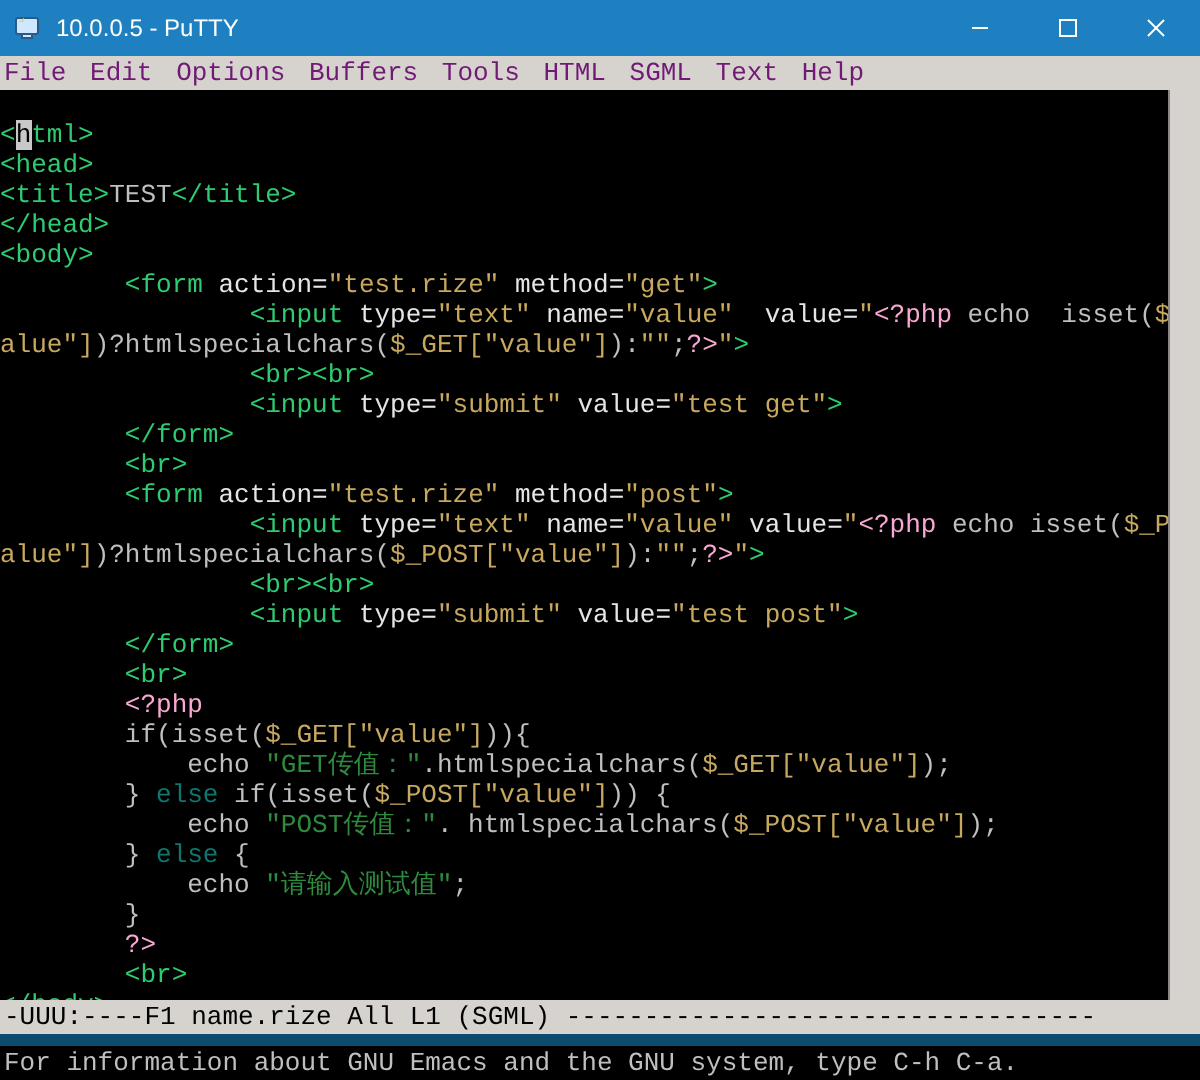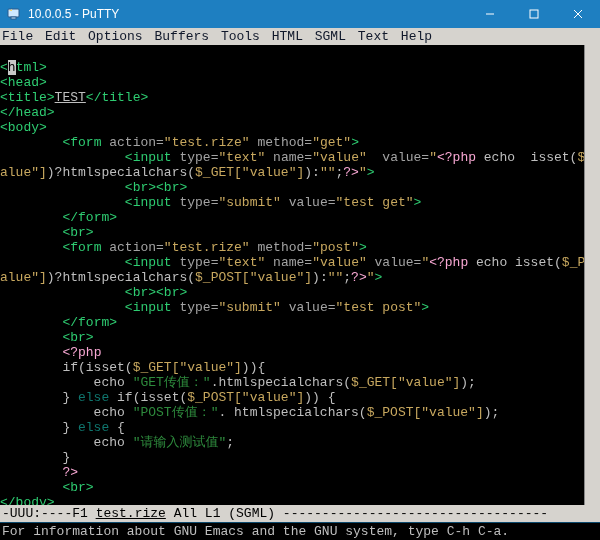--- a/index.html
+++ b/index.html
@@ -5,38 +5,38 @@
 html,body{margin:0;padding:0}
 body{background:#f0f0f0;font-family:"Consolas","Courier New",monospace;font-size:12px}
 .window{width:600px;height:540px;background:#000;box-shadow:0 0 8px rgba(0,0,0,.4);display:flex;flex-direction:column}
 .titlebar{height:28px;background:#1e7fc1;display:flex;align-items:center;color:#fff;font-family:"Segoe UI",sans-serif;font-size:12px}
 .titlebar .icon{width:16px;height:16px;margin:0 6px;display:inline-block}
 .titlebar .icon svg{width:16px;height:16px}
 .titlebar .title{flex:1;white-space:nowrap;overflow:hidden}
 .winbtns{display:flex;height:100%}
 .winbtn{width:44px;height:100%;display:flex;align-items:center;justify-content:center;color:#fff;font-family:"Segoe UI",sans-serif}
 .winbtn svg{width:10px;height:10px}
-.menubar{background:#d6d3ce;color:#0f172a;font-size:13px;padding:1px 2px;white-space:nowrap}
+.menubar{background:#d6d3ce;color:#701a75;font-size:13px;padding:1px 2px;white-space:nowrap}
 .menubar span{margin-right:4px}
 .editor{flex:1;background:#000;color:#bfbfbf;overflow:hidden;position:relative}
 .gutter-r{position:absolute;right:0;top:0;bottom:0;width:15px;background:#d6d3ce;border-left:1px solid #888}
 .codewrap{padding:0 16px 0 0;line-height:15px;font-size:13px;white-space:pre}
 .statusbar{background:#d6d3ce;color:#000;font-size:13px;padding:1px 2px;white-space:nowrap}
-.echoline{background:#000;color:#bfbfbf;font-size:13px;padding:1px 2px;white-space:nowrap;border-top:1px solid #0c4a6e}
+.echoline{background:#000;color:#bfbfbf;font-size:13px;padding:1px 2px;white-space:nowrap;border-top:6px solid #0c4a6e}
 
 .tag{color:#2ecc71}
-.attr{color:#a3a3a3}
+.attr{color:#e5e5e5}
 .str{color:#c8a85f}
 .php{color:#f9a8d4}
 .kw{color:#0f766e}
 .txt{color:#bfbfbf}
 .var{color:#c8a85f}
 .zh{color:#2e8b3d}
 .hl-bg{background:#c8c8c8;color:#000}
-span.u{text-decoration:underline}
+span.u{}
 </style>
 </head>
 <body>
 
 <div class="window">
 
   <div class="titlebar">
     <span class="icon">
       <svg viewBox="0 0 16 16" fill="none">
         <rect x="2" y="3" width="11" height="8" rx="1" fill="#cfe8ff" stroke="#2a5a8a"></rect>
@@ -106,17 +106,17 @@
 <span class="txt">            echo </span><span class="zh">"请输入测试值"</span><span class="txt">;</span>
 <span class="txt">        }</span>
 <span>        </span><span class="php">?&gt;</span>
 <span>        </span><span class="tag">&lt;br&gt;</span>
 <span class="tag">&lt;/body&gt;</span>
 
     </div>
     <div class="gutter-r"></div>
   </div>
 
-  <div class="statusbar"><span>-UUU:----F1  </span><span class="u">test.rize</span><span>      All L1     (SGML) ----------------------------------</span></div>
+  <div class="statusbar"><span>-UUU:----F1  </span><span class="u">name.rize</span><span>      All L1     (SGML) ----------------------------------</span></div>
 
   <div class="echoline">For information about GNU Emacs and the GNU system, type C-h C-a.</div>
 
 </div>
 
 </body></html>

